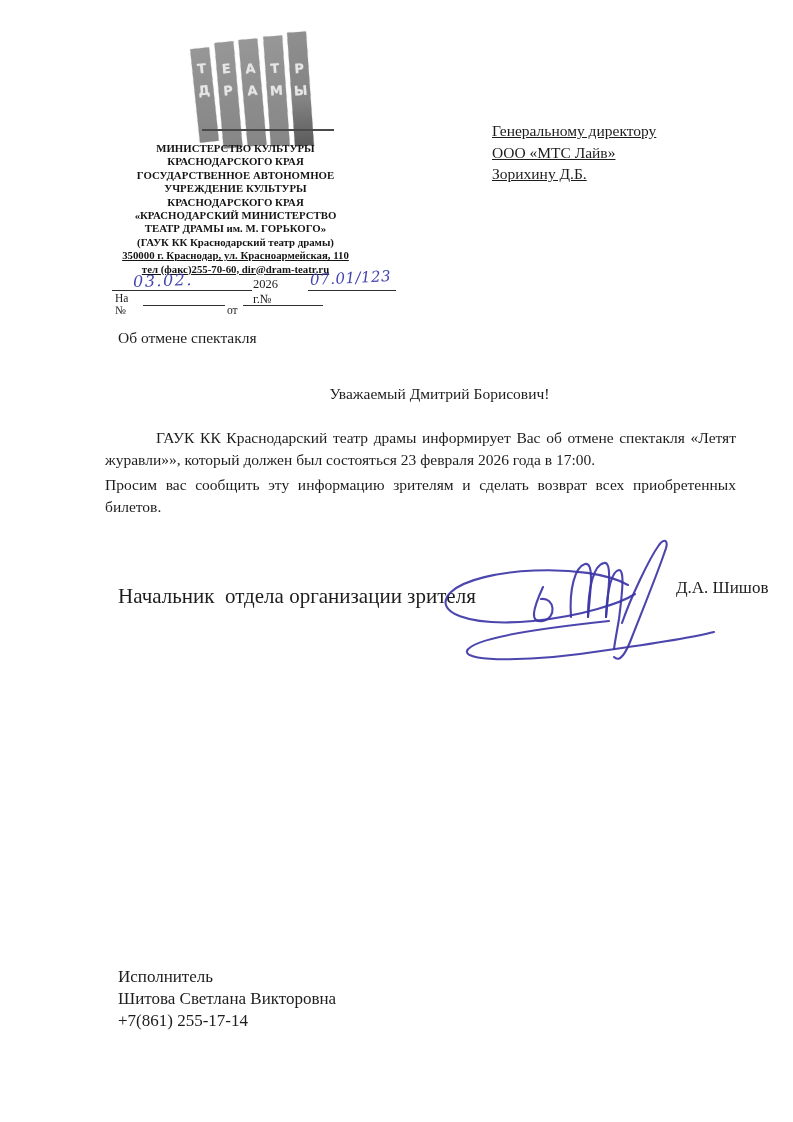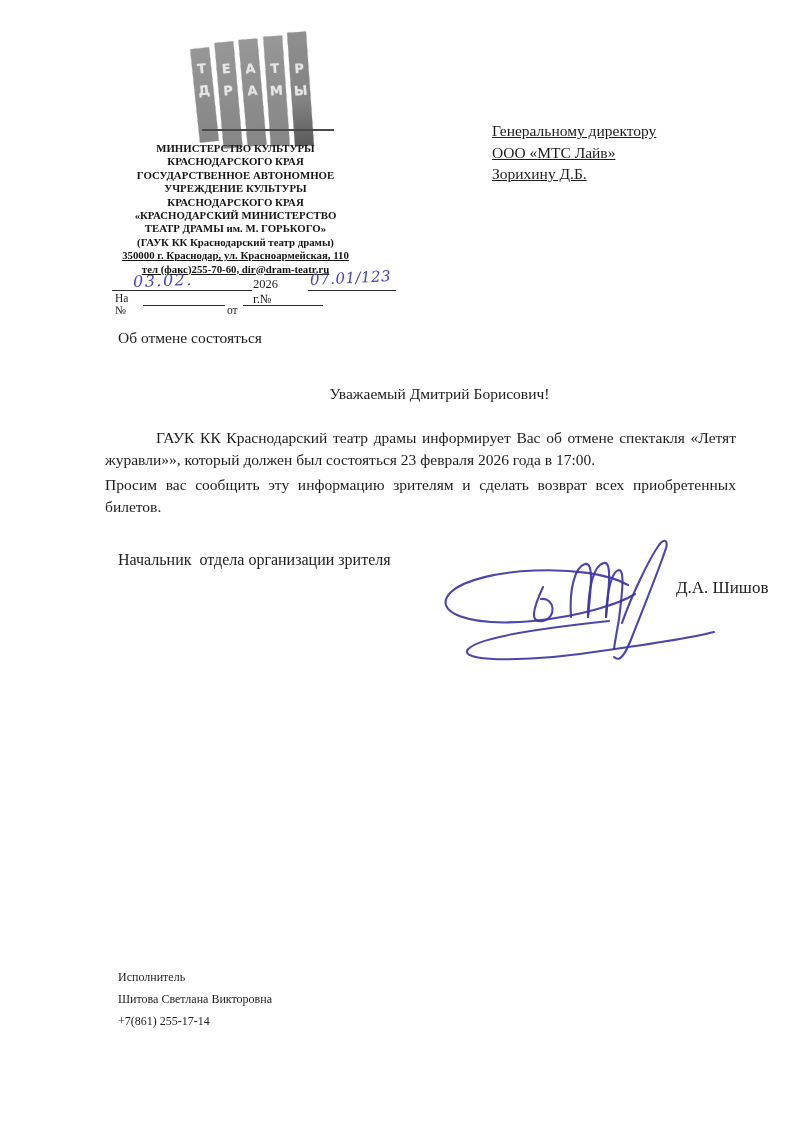--- a/index.html
+++ b/index.html
@@ -64,26 +64,26 @@
     position:absolute;left:101px;top:385px;width:639px;
     text-align:center;padding-left:38px;box-sizing:border-box;font-size:15.5px;
   }
   .body-text{
     position:absolute;left:101px;top:423px;width:639px;
     font-size:15.5px;line-height:21.5px;text-align:justify;
   }
   .body-text p{margin:4px;}
   .body-text p.indent{text-indent:51px;}
   
-  .sig-position{position:absolute;left:118px;top:551px;font-size:16px;white-space:pre-wrap;}
+  .sig-position{position:absolute;left:118px;top:584px;font-size:21px;white-space:pre-wrap;}
   .sig-name{position:absolute;left:676px;top:578px;font-size:17px;}
   .sig-svg{position:absolute;left:423px;top:537px;}
   .sig-svg path{fill:none;stroke:#3c35a6;stroke-width:2.1;stroke-linecap:round;opacity:.92;}
   
-  .executor{position:absolute;left:118px;top:966px;font-size:12px;line-height:22px;}
+  .executor{position:absolute;left:118px;top:966px;font-size:17px;line-height:22px;}
 </style>
 </head>
 <body>
 
 <div class="page">
 
   <div class="logo">
     <div class="bar bar1">
       <span>Т</span>
       <span>Д</span>
@@ -131,21 +131,21 @@
     <span class="seg ref-line1a"></span>
     <span class="ref-year">2026 г.№</span>
     <span class="hand hand-num" style="color:#4444b0">07.01/123</span>
     <span class="seg ref-line1b"></span>
     <span class="ref-no">На №</span>
     <span class="seg ref-line2a"></span>
     <span class="ref-ot">от</span>
     <span class="seg ref-line2b"></span>
   </div>
 
-  <div class="subject">Об отмене состояться</div>
+  <div class="subject">Об отмене спектакля</div>
 
   <div class="greeting">Уважаемый Дмитрий Борисович!</div>
 
   <div class="body-text">
     <p class="indent">ГАУК КК Краснодарский театр драмы информирует Вас об отмене спектакля «Летят журавли»», который должен был состояться 23 февраля 2026 года в 17:00.</p>
     <p>Просим вас сообщить эту информацию зрителям и сделать возврат всех приобретенных билетов.</p>
   </div>
 
   <span class="sig-position">Начальник  отдела организации зрителя</span>
 

